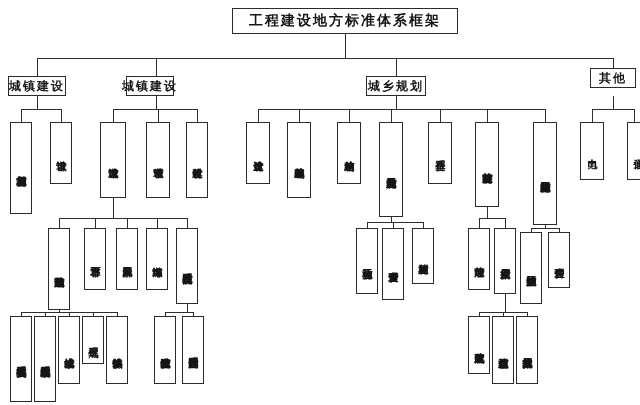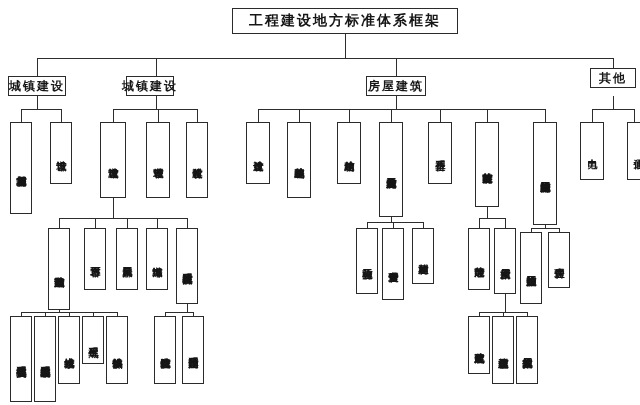--- a/index.html
+++ b/index.html
@@ -41,21 +41,21 @@
 
     <path d="M59 310 V312 M21 312 H117 M21 312 V316 M45 312 V316 M69 312 V316 M93 312 V316 M117 312 V316
              M187 304 V312 M165 312 H193 M165 312 V316 M193 312 V316
              M505 294 V312 M479 312 H527 M479 312 V316 M503 312 V316 M527 312 V316" fill="none" stroke="#2d2d2d" stroke-width="1"></path>
   </svg>
 
   <div class="node hbox title-box" style="left:232px;top:8px;width:226px;height:26px">工程建设地方标准体系框架</div>
 
   <div class="node hbox" style="left:8px;top:76px;width:58px;height:20px">城镇建设</div>
   <div class="node hbox" style="left:126px;top:76px;width:48px;height:20px">城镇建设</div>
-  <div class="node hbox" style="left:366px;top:76px;width:60px;height:20px">房屋建筑</div>
+  <div class="node hbox" style="left:366px;top:76px;width:60px;height:20px">城乡规划</div>
   <div class="node hbox" style="left:590px;top:68px;width:46px;height:20px">其他</div>
 
   <div class="node v" style="left:10px;top:122px;width:22px;height:92px">城市与乡村规划</div>
   <div class="node v" style="left:50px;top:122px;width:22px;height:62px">城市设计</div>
 
   <div class="node v" style="left:100px;top:122px;width:26px;height:76px">城市建设</div>
   <div class="node v" style="left:146px;top:122px;width:24px;height:76px">城市管理</div>
   <div class="node v" style="left:186px;top:122px;width:22px;height:76px">村镇建设</div>
 
   <div class="node v" style="left:246px;top:122px;width:24px;height:62px">建筑设计</div>

